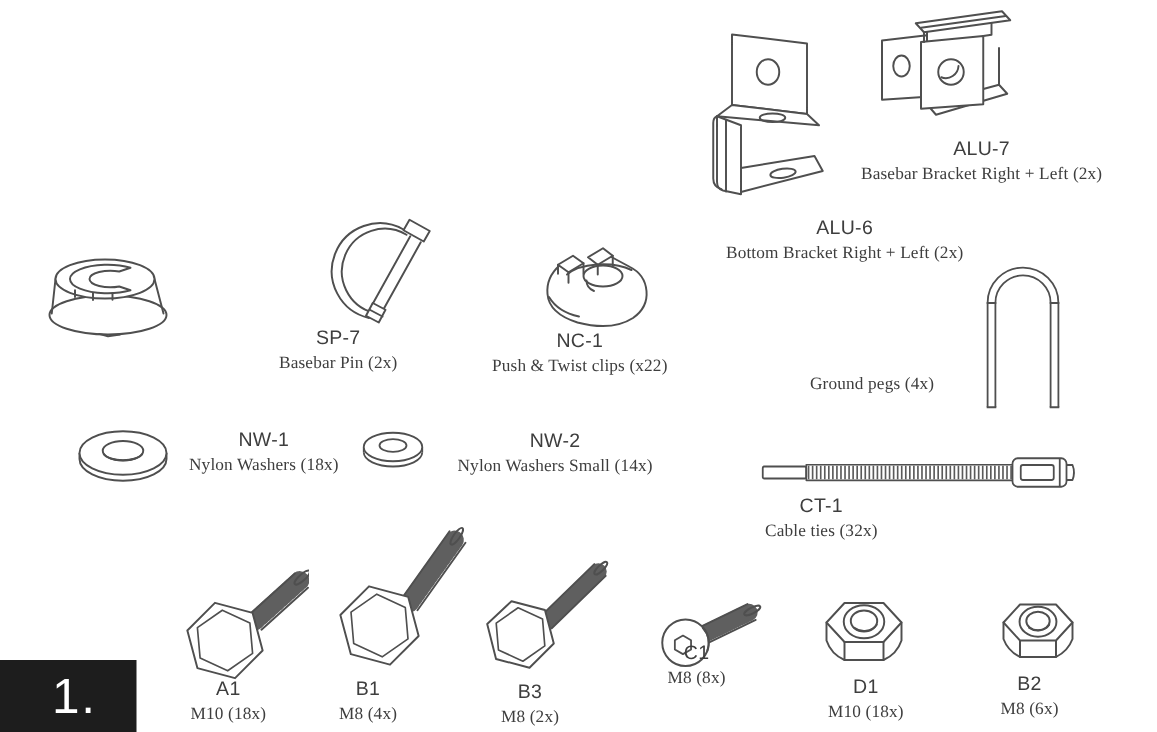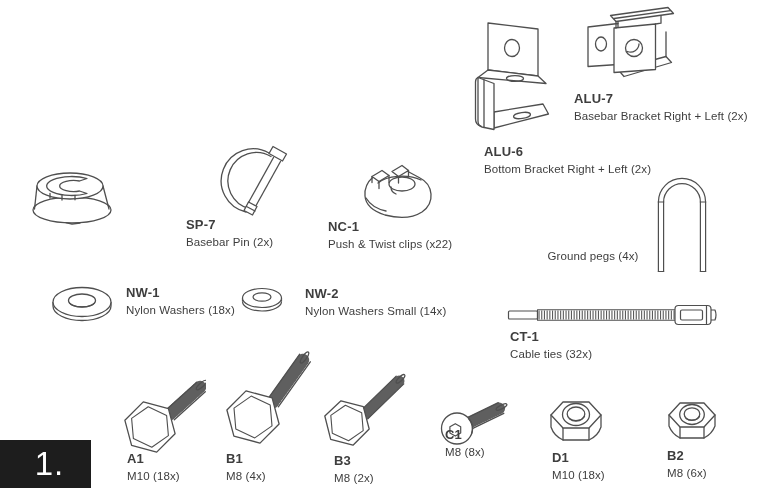--- a/index.html
+++ b/index.html
@@ -2,23 +2,23 @@
 <html><head>
 <meta charset="utf-8">
 <style>
   html,body{margin:0;padding:0;background:#fff;}
   .canvas{
     position:relative;width:771px;height:488px;background:#ffffff;overflow:hidden;
     font-family:"Liberation Sans",sans-serif;color:#3e3e3e;
   }
   .fig{position:absolute;}
   .lbl{position:absolute;line-height:1;}
-  .code{font-size:13px;font-weight:bold;letter-spacing:.2px;color:#3e3e3e;}
-  .desc{font-size:11.5px;font-weight:normal;margin-top:6px;color:#3e3e3e;letter-spacing:.1px;}
-  .lbl--right{text-align:center;}
+  .code{font-size:13px;font-weight:normal;letter-spacing:.2px;color:#3e3e3e;text-align:center;}
+  .desc{font-size:11.5px;font-weight:normal;margin-top:6px;color:#3e3e3e;letter-spacing:.1px;font-family:Liberation Serif, serif;}
+  .lbl--right{text-align:left;}
   .step-box{
     position:absolute;left:0;top:440px;width:91px;height:48px;background:#1d1d1d;
     display:flex;align-items:center;justify-content:center;
   }
   .step-box span{color:#ffffff;font-size:33px;font-weight:400;letter-spacing:1px;padding-left:8px;}
   svg{display:block;}
 </style>
 </head>
 <body>
 

